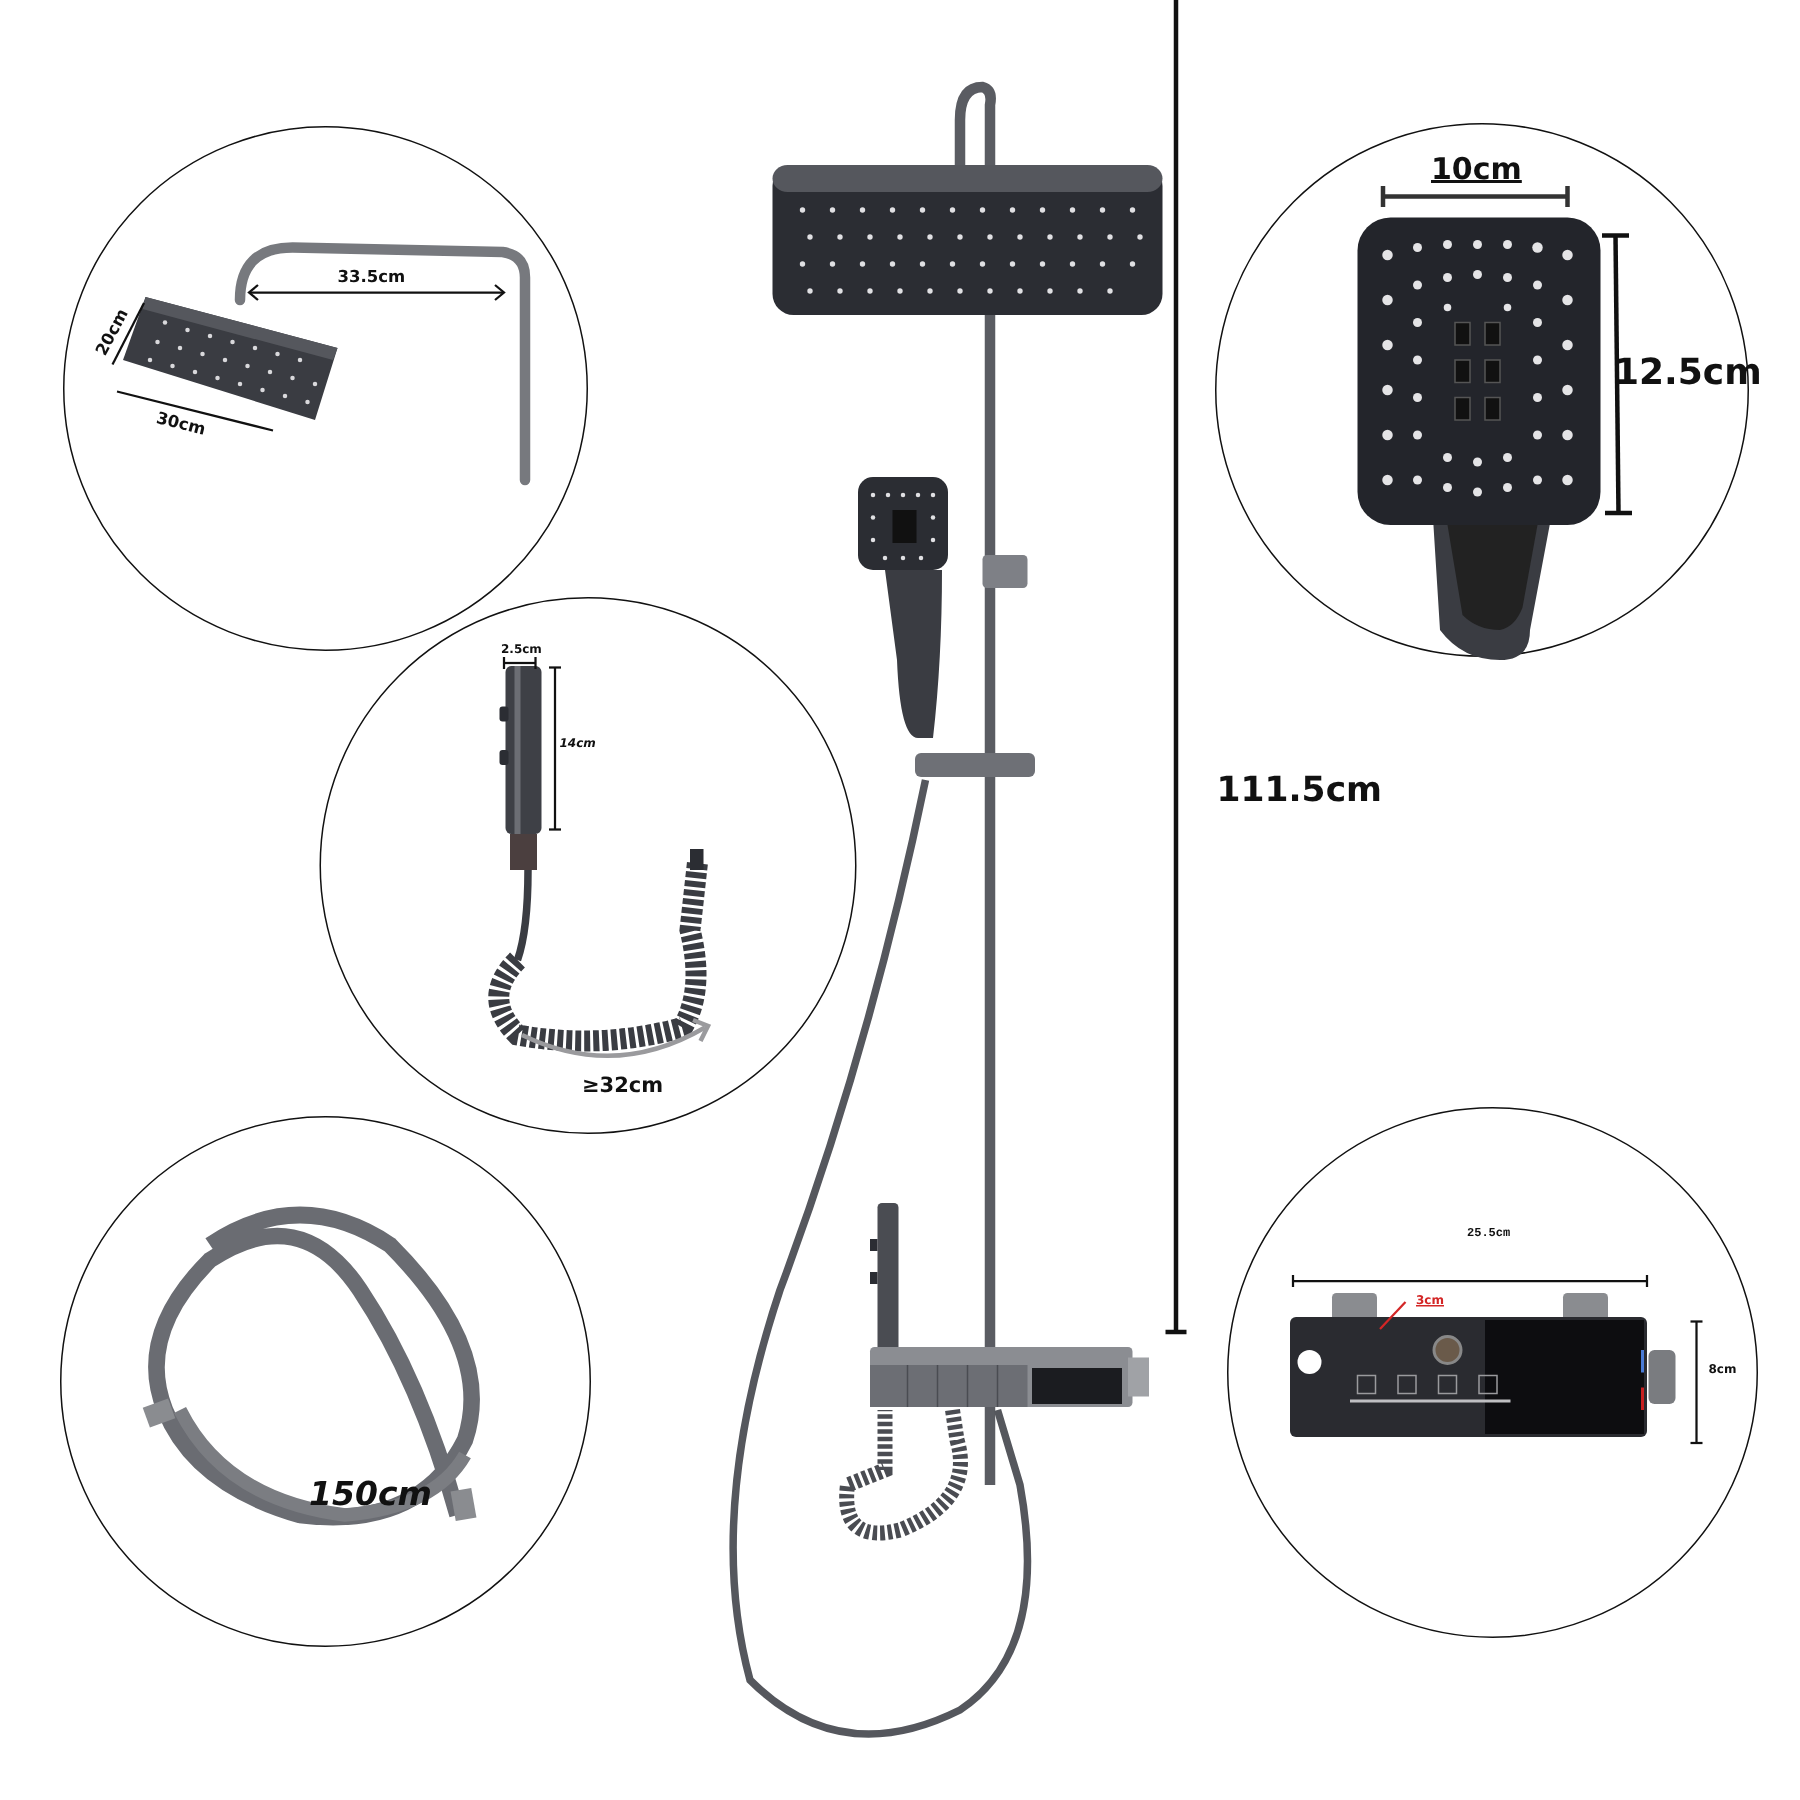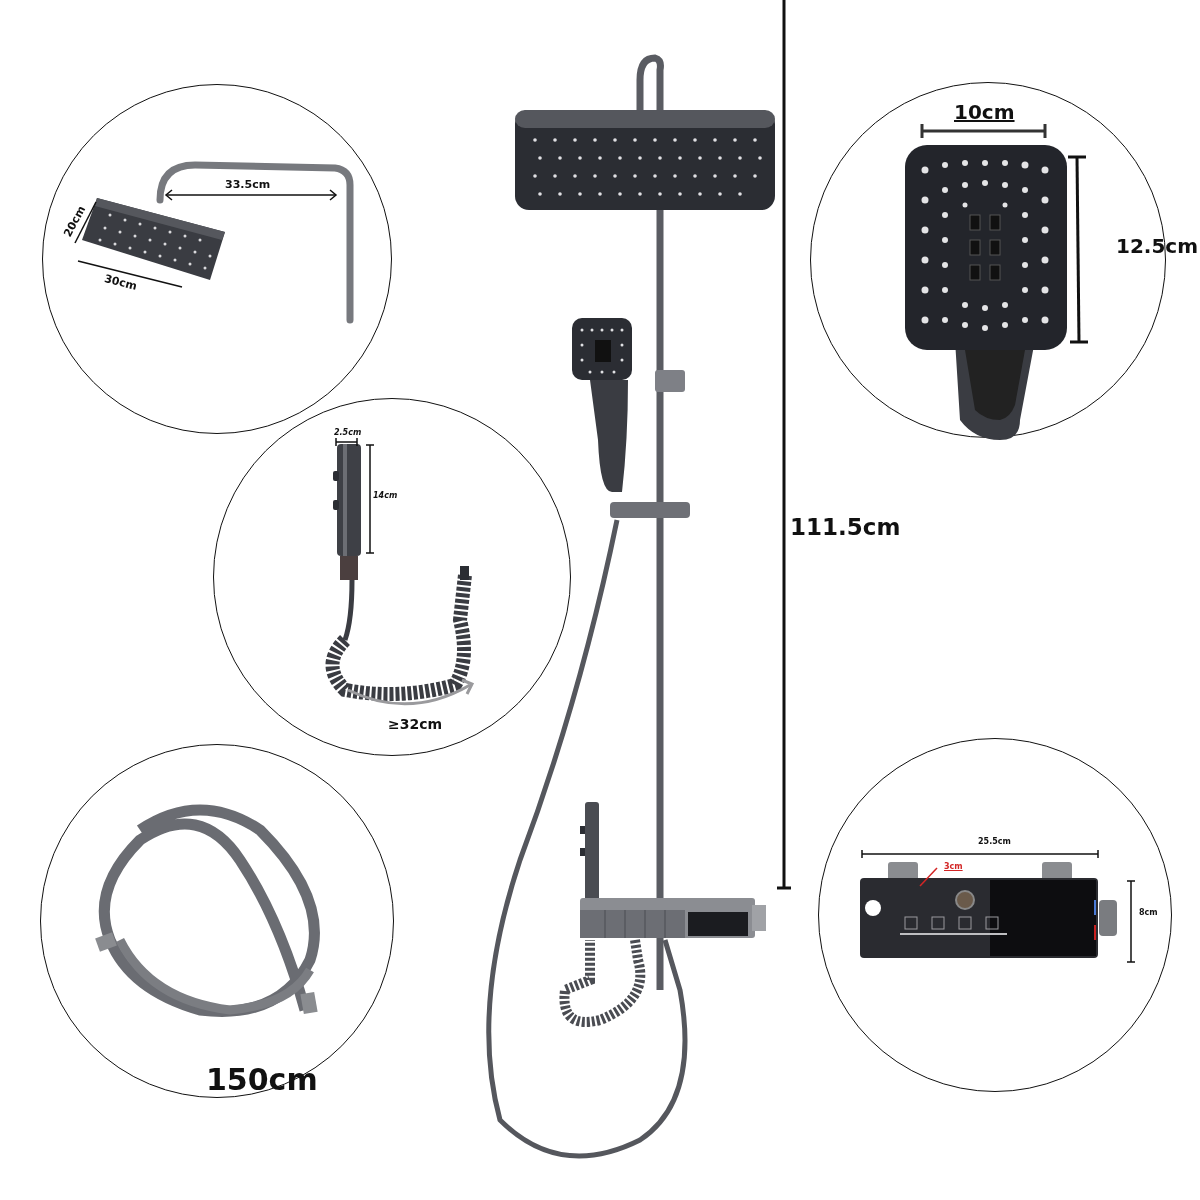--- a/index.html
+++ b/index.html
@@ -63,32 +63,32 @@
   <rect x="460" y="566" width="9" height="14" fill="#2b2d33"></rect>
   <path d="M348 690 Q410 720 470 685" fill="none" stroke="#9a9a9d" stroke-width="3"></path>
   <polyline points="462,680 472,684 467,694" fill="none" stroke="#9a9a9d" stroke-width="3"></polyline>
   <line x1="336" y1="442" x2="357" y2="442" stroke="#111" stroke-width="1.5"></line>
   <line x1="336" y1="438" x2="336" y2="446" stroke="#111" stroke-width="1.5"></line>
   <line x1="357" y1="438" x2="357" y2="446" stroke="#111" stroke-width="1.5"></line>
   <line x1="370" y1="445" x2="370" y2="553" stroke="#111" stroke-width="1.5"></line>
   <line x1="366" y1="445" x2="374" y2="445" stroke="#111" stroke-width="1.5"></line>
   <line x1="366" y1="553" x2="374" y2="553" stroke="#111" stroke-width="1.5"></line>
 </svg>
-<div class="label" style="left:334px;top:428px;font-size:8px;font-style:italic;">2.5cm</div>
+<div class="label" style="left:334px;top:428px;font-size:8px;">2.5cm</div>
 <div class="label" style="left:373px;top:491px;font-size:8px;font-style:italic;">14cm</div>
 <div class="label" style="left:388px;top:716px;font-size:14px;">≥32cm</div>
 
 <div class="circle" style="left:40px;top:744px;width:352px;height:352px;"></div>
 <svg style="left:0;top:0" width="1200" height="1200">
   <path d="M305 1010 Q280 920 240 860 Q200 800 140 840 Q90 890 110 940 Q130 990 200 1010 Q280 1020 310 960 Q330 900 260 830 Q200 790 140 830" fill="none" stroke="#6a6c72" stroke-width="11"></path>
   <path d="M120 940 Q150 1000 230 1010 Q290 1005 310 970" fill="none" stroke="#7b7d82" stroke-width="9"></path>
   <rect x="97" y="935" width="18" height="14" fill="#8a8c90" transform="rotate(-20 106 942)"></rect>
   <rect x="302" y="993" width="14" height="20" fill="#8a8c90" transform="rotate(-10 309 1003)"></rect>
 </svg>
-<div class="label" style="left:206px;top:1062px;font-size:30px;">150cm</div>
+<div class="label" style="left:206px;top:984px;font-size:22px;font-style:italic;">150cm</div>
 
 <svg style="left:0;top:0" width="1200" height="1200">
 
   <path d="M640 110 L640 80 Q640 58 655 58 Q662 60 660 70 L660 990" fill="none" stroke="#5a5c62" stroke-width="7"></path>
 
   <rect x="515" y="110" width="260" height="100" rx="14" fill="#2b2d33"></rect>
   <rect x="515" y="110" width="260" height="18" rx="10" fill="#55575d"></rect>
   <g fill="#e0e0e3">
     <circle cx="535" cy="140" r="1.8"></circle>
       <circle cx="555" cy="140" r="1.8"></circle>
@@ -173,21 +173,21 @@
   <line x1="645" y1="910" x2="645" y2="938" stroke="#4a4c52"></line>
   <line x1="665" y1="910" x2="665" y2="938" stroke="#4a4c52"></line>
   <rect x="688" y="912" width="60" height="24" fill="#1b1c20"></rect>
   <rect x="752" y="905" width="14" height="26" fill="#a0a2a6"></rect>
 
   <path d="M635 940 L638 960 Q650 1000 600 1020 Q560 1030 565 990 L590 980 L590 940" fill="none" stroke="#4a4c52" stroke-width="10" stroke-dasharray="3 2"></path>
 
   <line x1="784" y1="0" x2="784" y2="888" stroke="#111" stroke-width="3"></line>
   <line x1="777" y1="888" x2="791" y2="888" stroke="#111" stroke-width="3"></line>
 </svg>
-<div class="label" style="left:790px;top:514px;font-size:23px;">111.5cm</div>
+<div class="label" style="left:811px;top:514px;font-size:23px;">111.5cm</div>
 
 <div class="circle" style="left:810px;top:82px;width:354px;height:354px;"></div>
 <svg style="left:0;top:0" width="1200" height="1200">
   <path d="M955 340 L960 420 Q975 440 1000 440 Q1020 440 1020 420 L1035 340 Z" fill="#3a3c42"></path>
   <path d="M965 350 L975 410 Q985 420 1000 420 Q1010 418 1015 405 L1025 350 Z" fill="#222"></path>
   <rect x="905" y="145" width="162" height="205" rx="22" fill="#23252b"></rect>
   <g fill="#e4e4e6">
     <circle cx="925" cy="170" r="3.5"></circle>
       <circle cx="945" cy="165" r="3"></circle>
       <circle cx="965" cy="163" r="3"></circle>
@@ -236,21 +236,21 @@
   <rect x="970" y="265" width="10" height="15" fill="#111" stroke="#555"></rect>
     <rect x="990" y="265" width="10" height="15" fill="#111" stroke="#555"></rect>
   <line x1="922" y1="131" x2="1045" y2="131" stroke="#333" stroke-width="3"></line>
   <line x1="922" y1="124" x2="922" y2="138" stroke="#333" stroke-width="3"></line>
   <line x1="1045" y1="124" x2="1045" y2="138" stroke="#333" stroke-width="3"></line>
   <line x1="1077" y1="157" x2="1079" y2="342" stroke="#111" stroke-width="3"></line>
   <line x1="1068" y1="157" x2="1086" y2="157" stroke="#111" stroke-width="3"></line>
   <line x1="1070" y1="342" x2="1088" y2="342" stroke="#111" stroke-width="3"></line>
 </svg>
 <div class="label" style="left:954px;top:100px;font-size:20px;text-decoration:underline;">10cm</div>
-<div class="label" style="left:1116px;top:234px;font-size:20px;">12.5cm</div>
+<div class="label" style="left:1076px;top:234px;font-size:24px;">12.5cm</div>
 
 <div class="circle" style="left:818px;top:738px;width:352px;height:352px;"></div>
 <svg style="left:0;top:0" width="1200" height="1200">
   <line x1="862" y1="854" x2="1098" y2="854" stroke="#111" stroke-width="1.5"></line>
   <line x1="862" y1="850" x2="862" y2="858" stroke="#111" stroke-width="1.5"></line>
   <line x1="1098" y1="850" x2="1098" y2="858" stroke="#111" stroke-width="1.5"></line>
   <rect x="888" y="862" width="30" height="22" rx="3" fill="#8a8c90"></rect>
   <rect x="1042" y="862" width="30" height="22" rx="3" fill="#8a8c90"></rect>
   <rect x="860" y="878" width="238" height="80" rx="4" fill="#2a2b30"></rect>
   <rect x="990" y="880" width="106" height="76" fill="#0d0d10"></rect>
@@ -262,15 +262,15 @@
   <rect x="986" y="917" width="12" height="12" fill="none" stroke="#9a9a9d"></rect>
   <line x1="900" y1="934" x2="1007" y2="934" stroke="#bfbfc2" stroke-width="2"></line>
   <line x1="1095" y1="900" x2="1095" y2="915" stroke="#4a7bd6" stroke-width="2"></line>
   <line x1="1095" y1="925" x2="1095" y2="940" stroke="#c82020" stroke-width="2"></line>
   <rect x="1099" y="900" width="18" height="36" rx="4" fill="#7a7c80"></rect>
   <line x1="937" y1="868" x2="920" y2="886" stroke="#d32626" stroke-width="1.5"></line>
   <line x1="1131" y1="881" x2="1131" y2="962" stroke="#111" stroke-width="1.5"></line>
   <line x1="1127" y1="881" x2="1135" y2="881" stroke="#111" stroke-width="1.5"></line>
   <line x1="1127" y1="962" x2="1135" y2="962" stroke="#111" stroke-width="1.5"></line>
 </svg>
-<div class="label" style="left:978px;top:837px;font-size:8px;">25.5cm</div>
+<div class="label" style="left:978px;top:818px;font-size:8px;font-family:Liberation Mono, monospace;">25.5cm</div>
 <div class="label" style="left:944px;top:862px;font-size:8px;color:#d32626;text-decoration:underline;">3cm</div>
 <div class="label" style="left:1139px;top:908px;font-size:8px;">8cm</div>
 
 </body></html>

